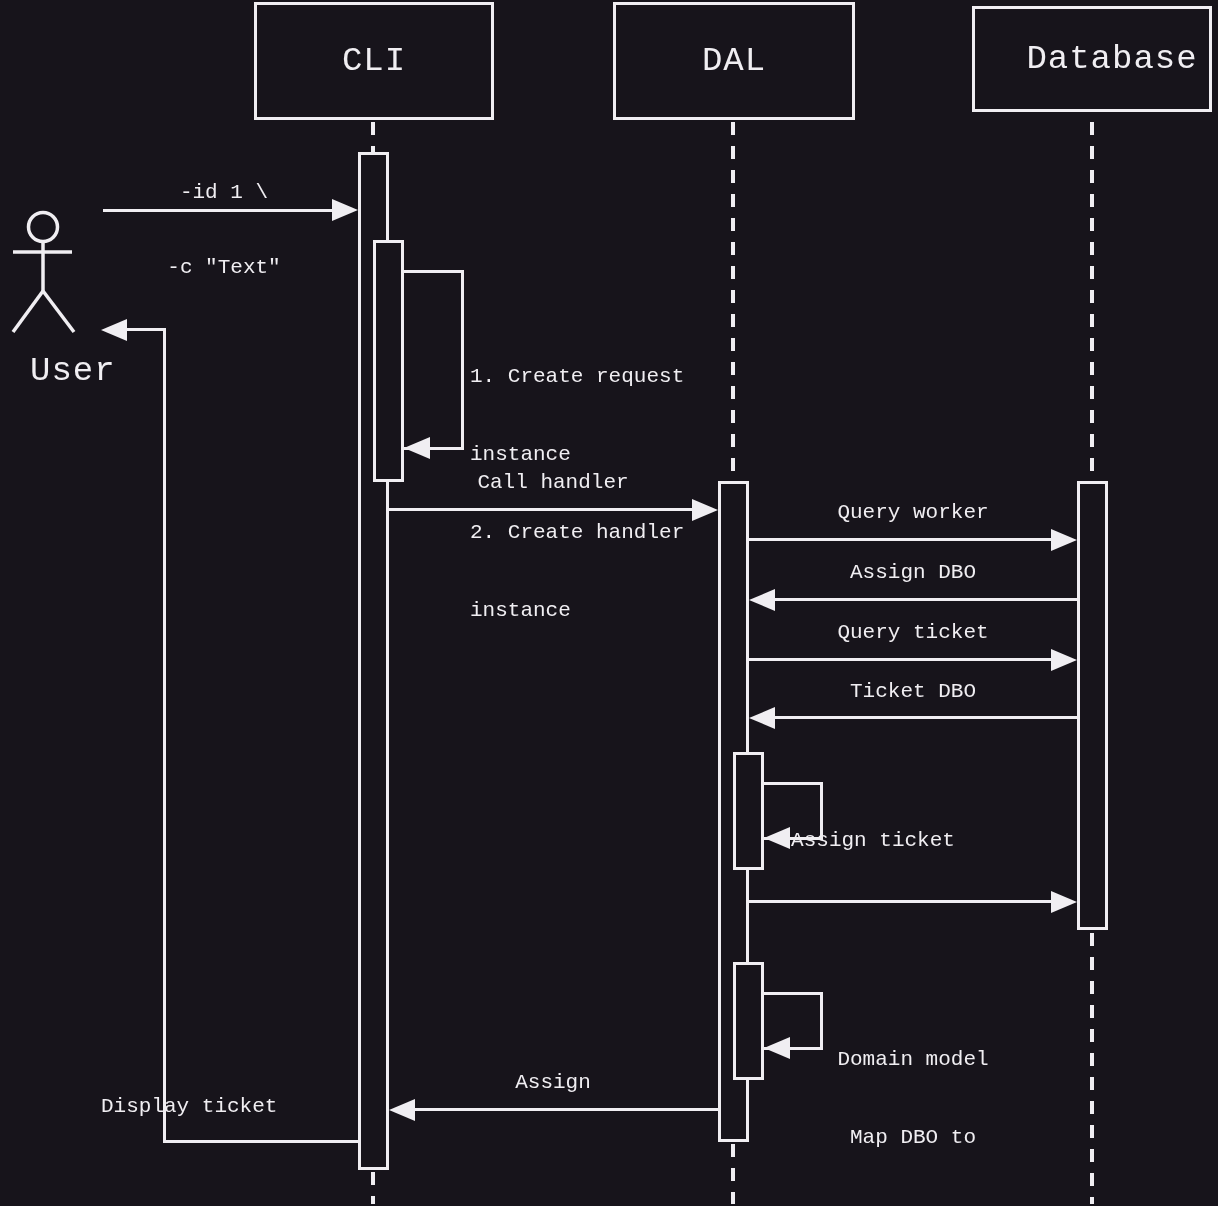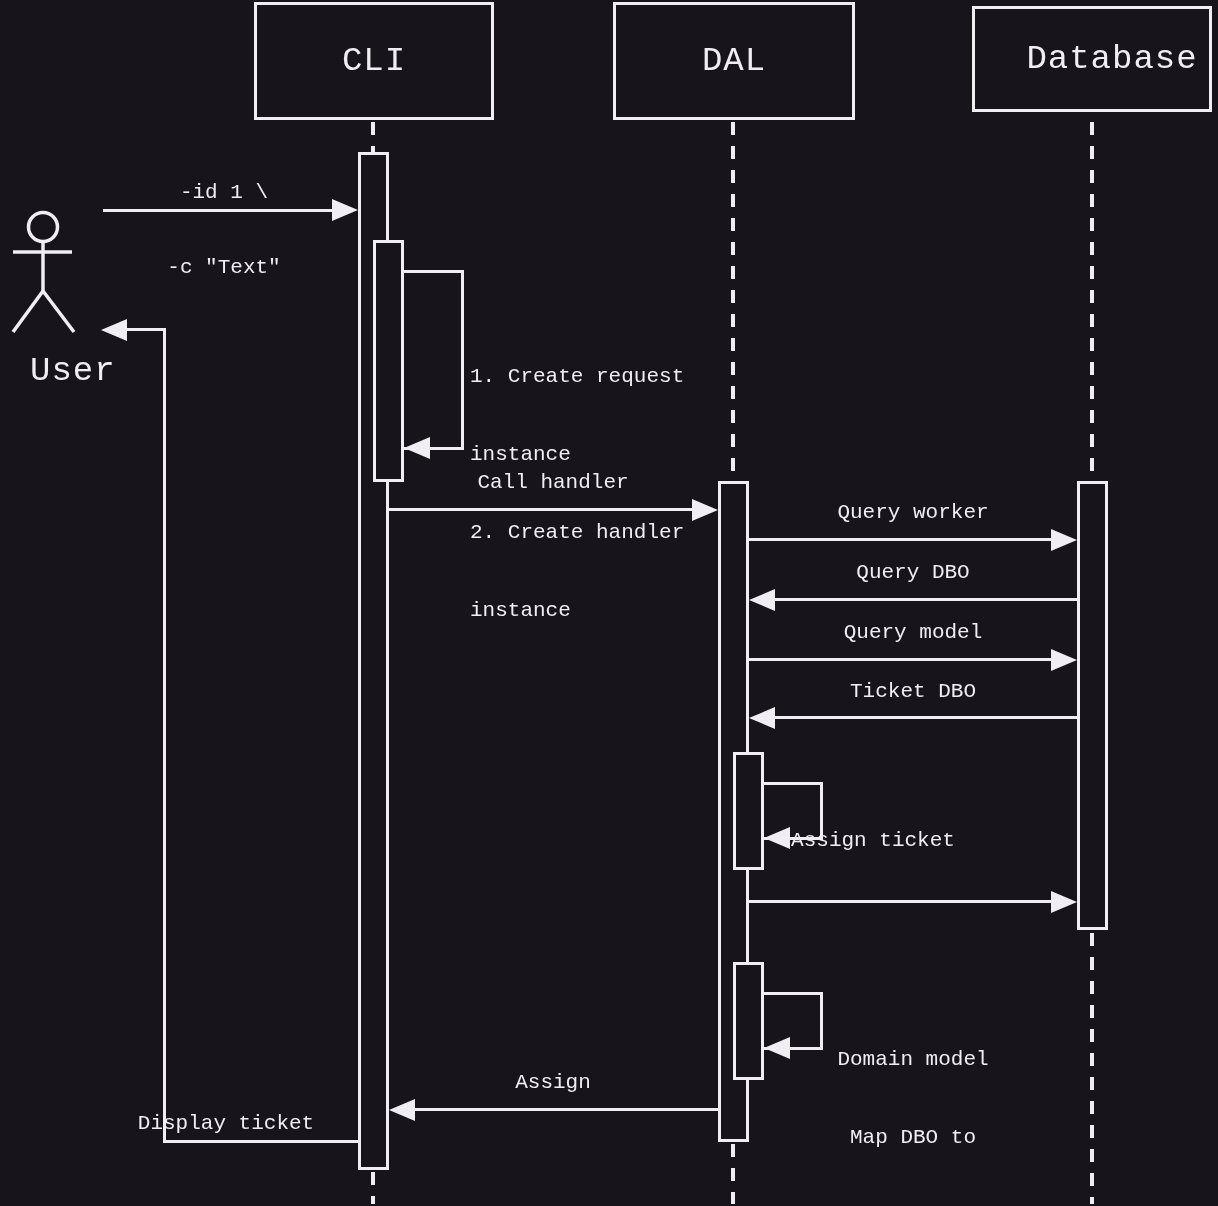--- a/index.html
+++ b/index.html
@@ -35,21 +35,21 @@
   }
   .tri-l{
     position:absolute;width:0;height:0;
     border-top:11px solid transparent;border-bottom:11px solid transparent;
     border-right:26px solid var(--ln);
   }
   .lbl{
     position:absolute;font-size:21px;line-height:25px;white-space:pre;
   }
   .lbl.center{text-align:center;}
-  .lbl.right{text-align:center;margin-top:17px;}
+  .lbl.right{text-align:left;}
   .actor-label{
     position:absolute;font-size:34px;letter-spacing:1px;
   }
   svg .stroke{stroke:var(--ln);stroke-width:3.5;fill:none;}
 </style>
 </head>
 <body>
 
 <div class="canvas">
 
@@ -114,25 +114,25 @@
   <div class="tri-r" style="left:332px;top:199px;"></div>
 
   <div class="lbl center" style="left:428px;top:470px;width:250px;">Call handler</div>
   <div class="hline" style="left:389px;top:508px;width:305px;"></div>
   <div class="tri-r" style="left:692px;top:499px;"></div>
 
   <div class="lbl center" style="left:788px;top:500px;width:250px;">Query worker</div>
   <div class="hline" style="left:749px;top:538px;width:304px;"></div>
   <div class="tri-r" style="left:1051px;top:529px;"></div>
 
-  <div class="lbl center" style="left:788px;top:560px;width:250px;">Query DBO</div>
+  <div class="lbl center" style="left:788px;top:560px;width:250px;">Assign DBO</div>
   <div class="tri-l" style="left:749px;top:589px;"></div>
   <div class="hline" style="left:773px;top:598px;width:305px;"></div>
 
-  <div class="lbl center" style="left:788px;top:620px;width:250px;">Query model</div>
+  <div class="lbl center" style="left:788px;top:620px;width:250px;">Query ticket</div>
   <div class="hline" style="left:749px;top:658px;width:304px;"></div>
   <div class="tri-r" style="left:1051px;top:649px;"></div>
 
   <div class="lbl center" style="left:788px;top:679px;width:250px;">Ticket DBO</div>
   <div class="tri-l" style="left:749px;top:707px;"></div>
   <div class="hline" style="left:773px;top:716px;width:305px;"></div>
 
   <div class="hline" style="left:749px;top:900px;width:304px;"></div>
   <div class="tri-r" style="left:1051px;top:891px;"></div>
 

